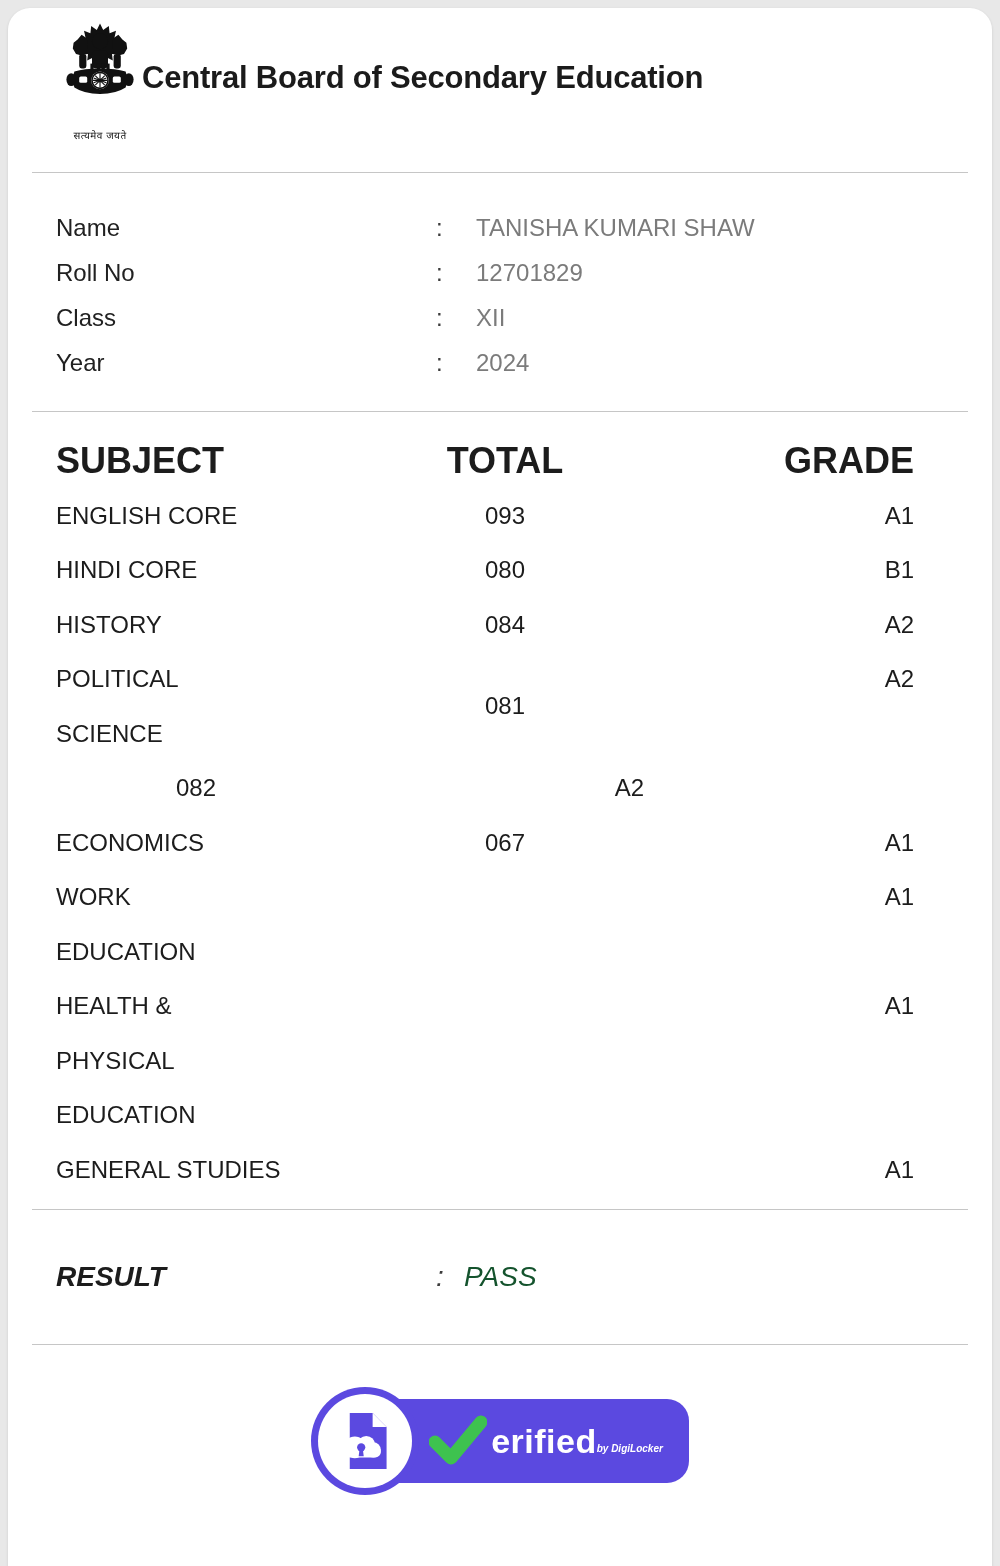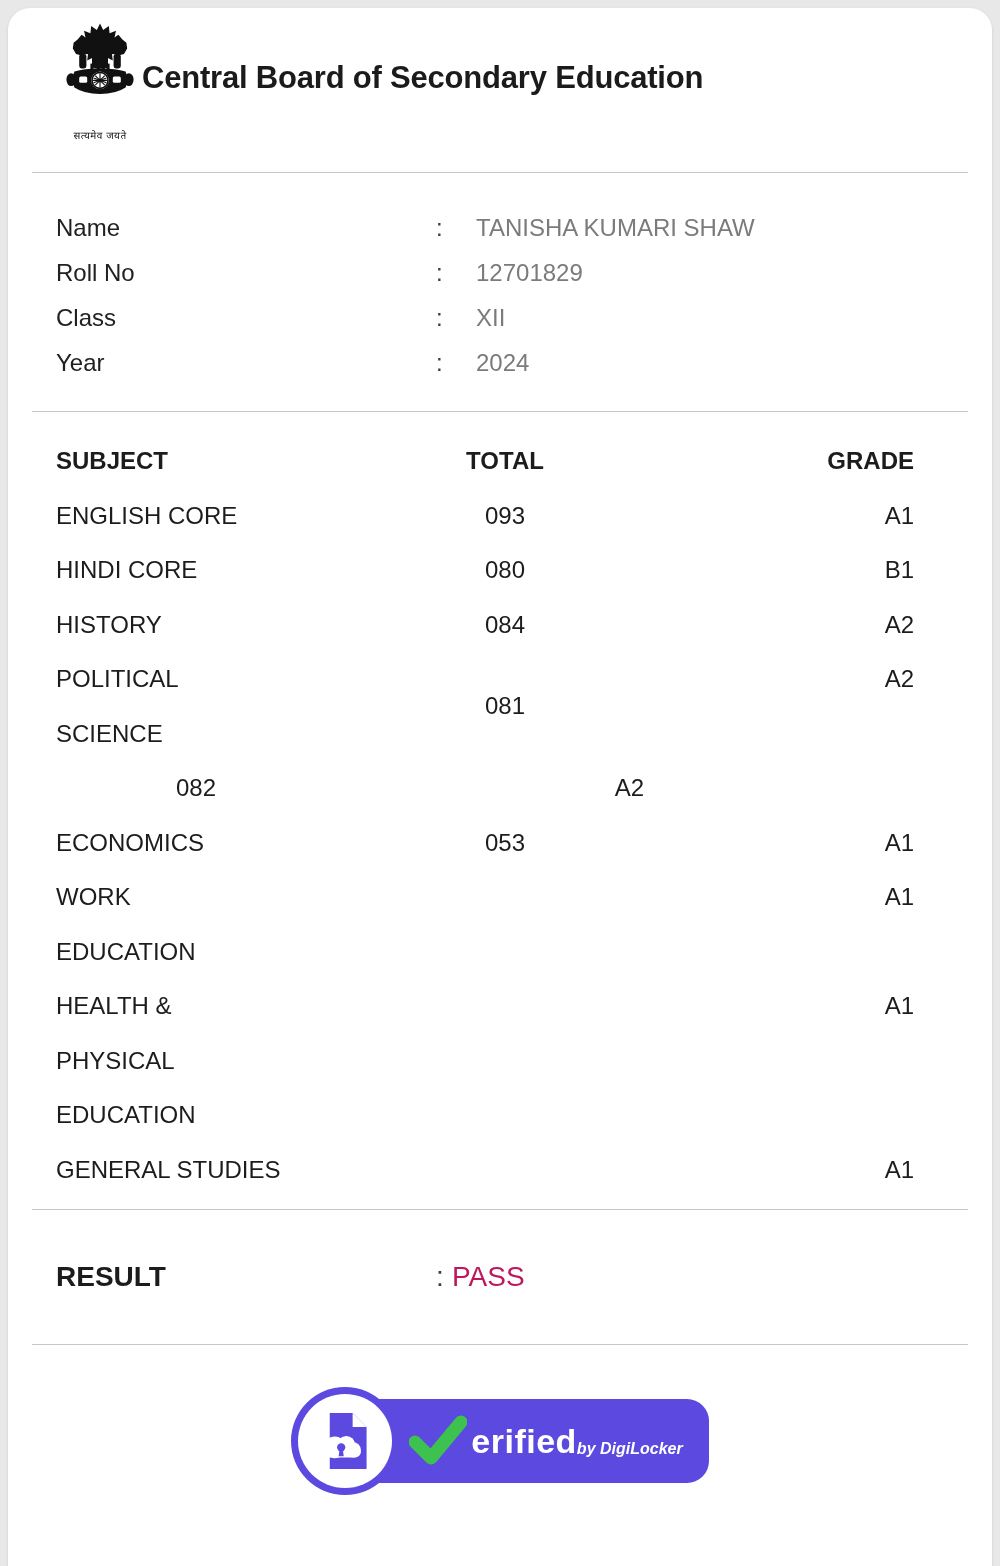--- a/index.html
+++ b/index.html
@@ -73,34 +73,35 @@
   }
   .mrow {
     display: grid;
     grid-template-columns: 280px 338px 270px;
     line-height: 54.5px;
     font-size: 24px;
   }
   .mrow .c-subject { white-space: pre-line; text-align: left; color: #1c1c1c; }
   .mrow .c-total   { text-align: center; align-self: center; color: #1c1c1c; }
   .mrow .c-grade   { text-align: right; padding-right: 30px; align-self: start; color: #1c1c1c; }
-  .mrow.mhead { font-weight: 700; font-size: 24px; color: #111; }
+  .mrow.mhead { font-weight: 700; font-size: 36px; color: #111; }
   .mrow.mhead .c-grade { align-self: auto; }
   
   .result {
     padding: 36px 48px;
+    font-style: italic;
   }
   .result-row {
     display: flex;
     line-height: 62px;
     font-size: 28px;
   }
   .result-label { width: 380px; font-weight: 700; color: #1c1c1c; }
   .result-colon { width: 12px; color: #3c3c3c; }
-  .result-value { margin-left: 4px; color: #be185d; }
+  .result-value { margin-left: 16px; color: #14532d; }
   
   .footer {
     padding: 42px 0 96px 0;
     display: flex;
     justify-content: center;
   }
   .badge { display: flex; align-items: center; }
   .badge-circle {
     width: 108px; height: 108px;
     border-radius: 50%;
@@ -129,21 +130,21 @@
     color: #ffffff;
     font-weight: 700;
     font-size: 34px;
     letter-spacing: 0.5px;
     line-height: 34px;
   }
   .by-digilocker {
     color: #ffffff;
     font-style: italic;
     font-weight: 700;
-    font-size: 16px;
+    font-size: 10px;
     line-height: 18px;
     margin-top: 12px;
   }
 </style>
 </head>
 <body style="background: rgb(232, 232, 232);">
 
 <div class="card">
 
   <div class="header">
@@ -256,21 +257,21 @@
         <span class="c-grade">A2</span>
       </div>
 
       <div class="mrow">
         <span class="c-total">082</span>
         <span class="c-grade">A2</span>
       </div>
 
       <div class="mrow">
         <span class="c-subject">ECONOMICS</span>
-        <span class="c-total">053</span>
+        <span class="c-total">067</span>
         <span class="c-grade">A1</span>
       </div>
 
       <div class="mrow">
         <span class="c-subject">WORK
 EDUCATION</span>
         <span class="c-total"></span>
         <span class="c-grade">A1</span>
       </div>
 

